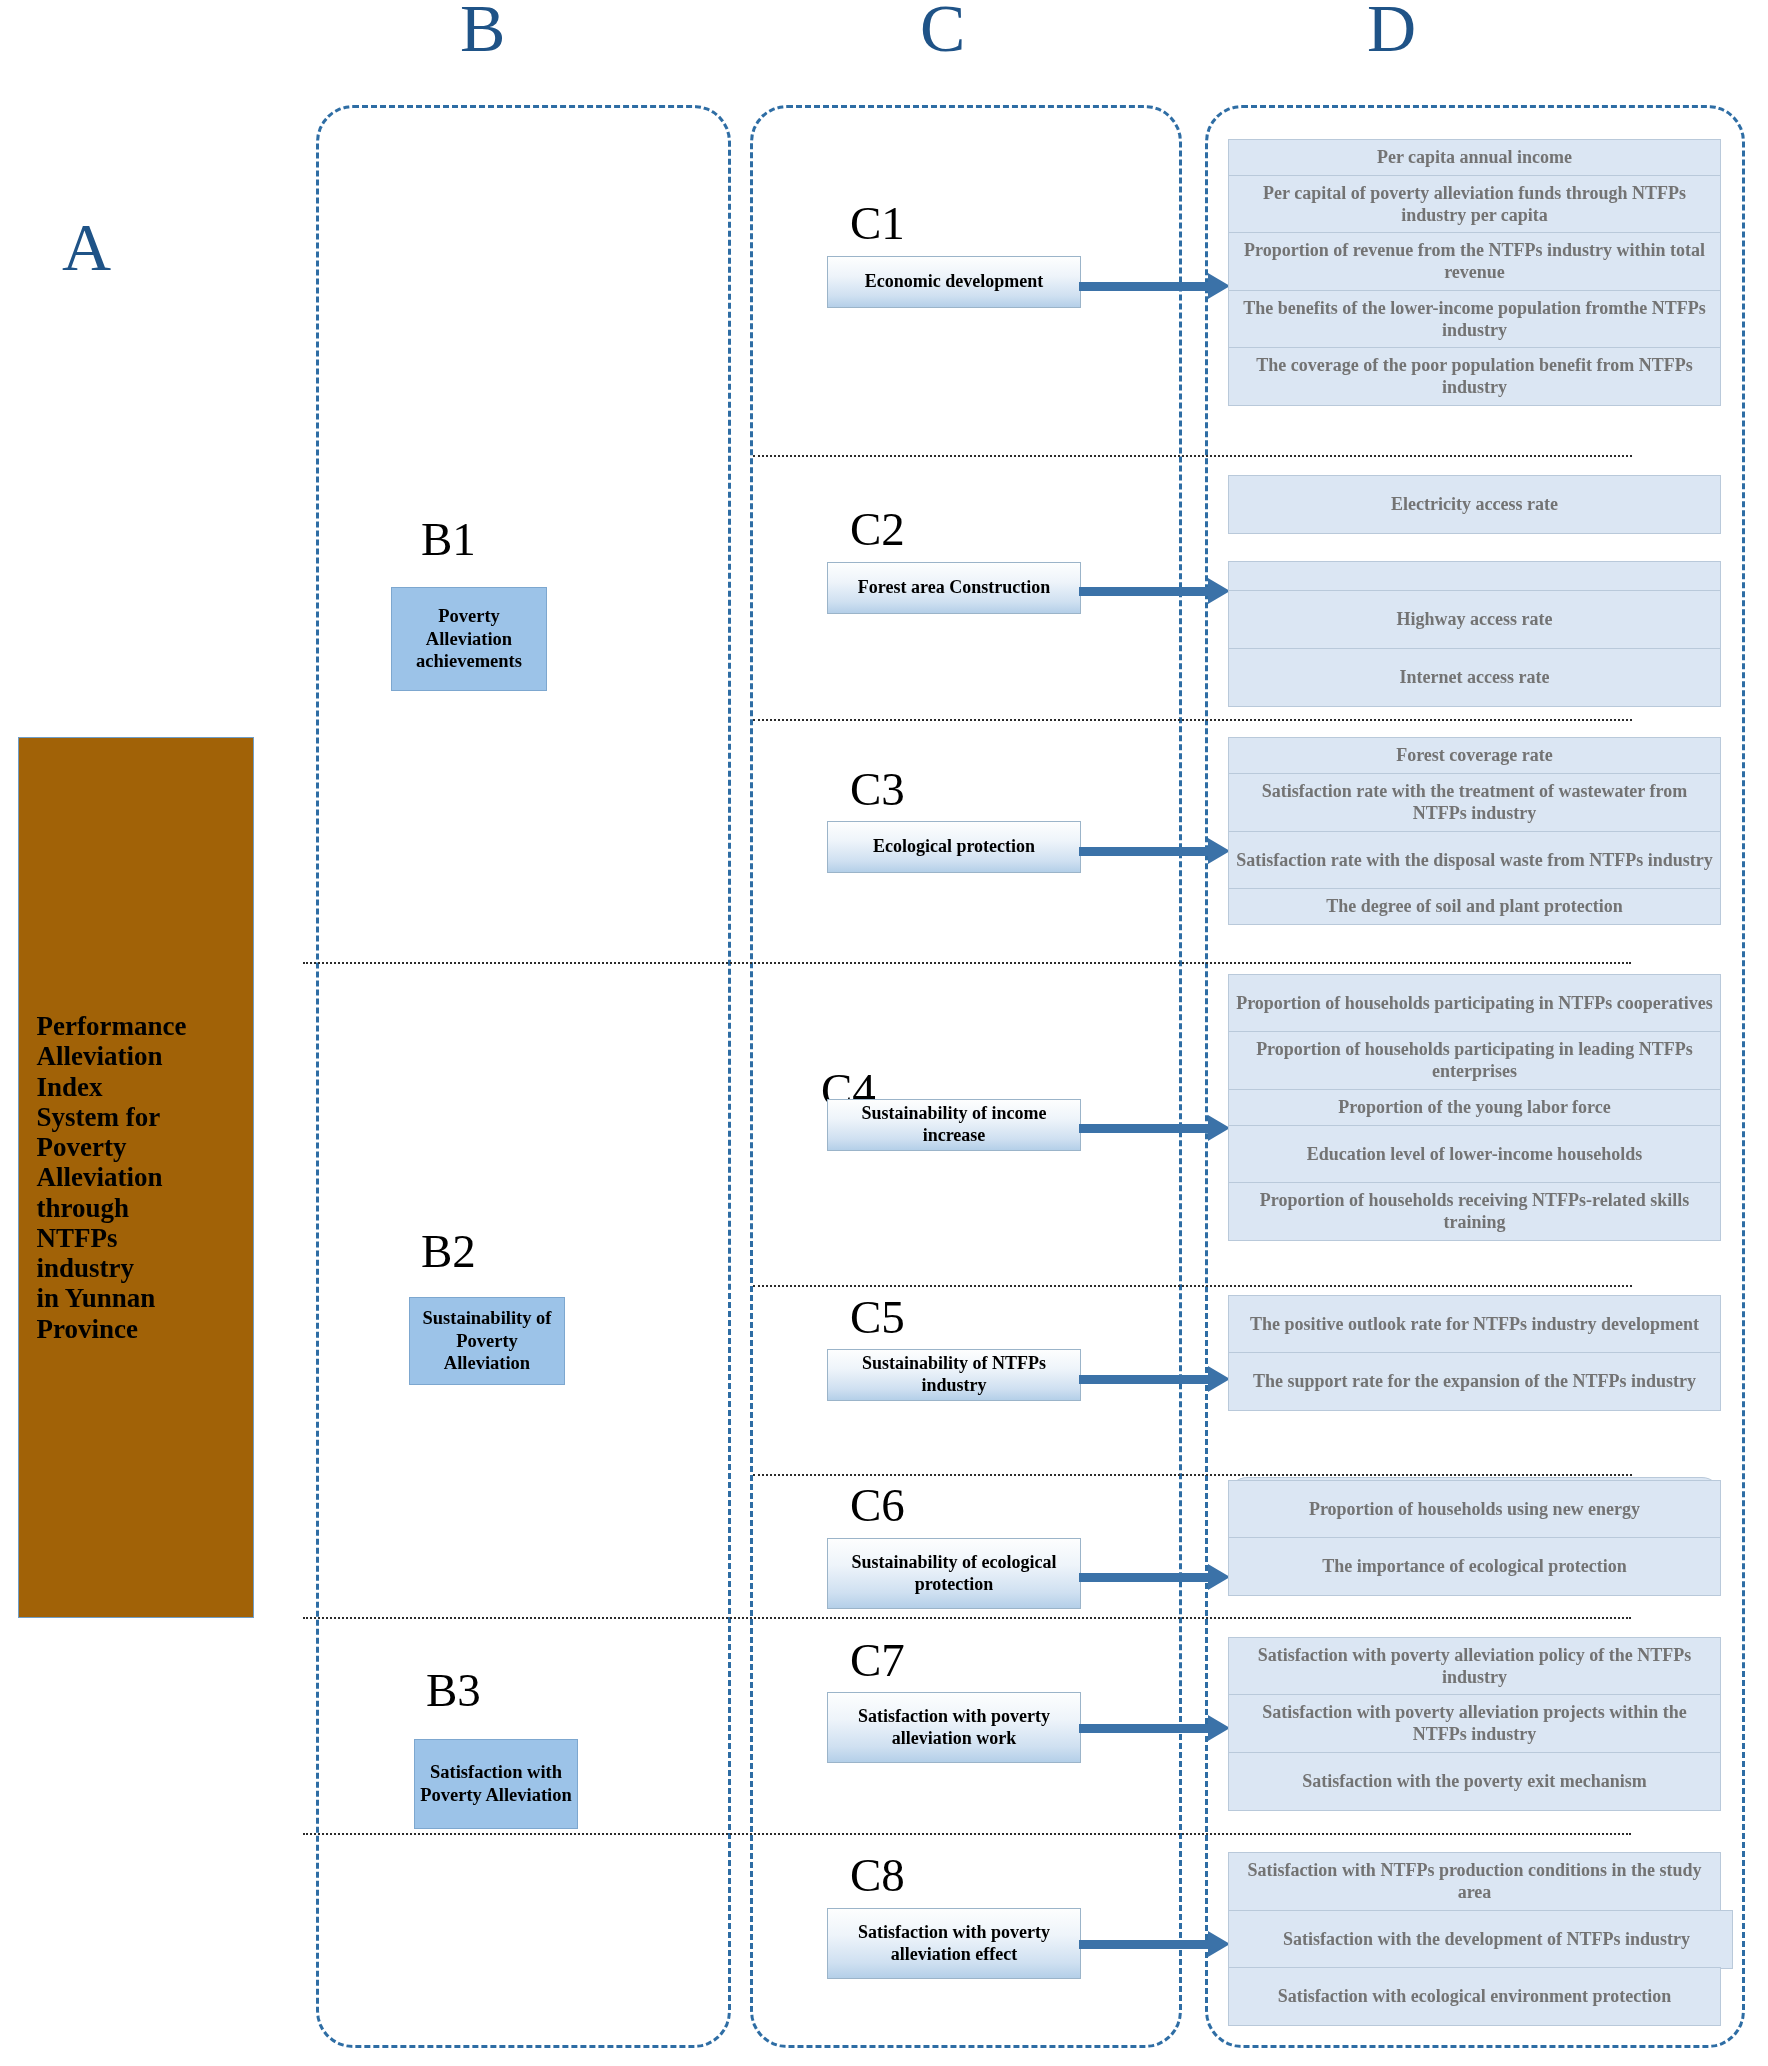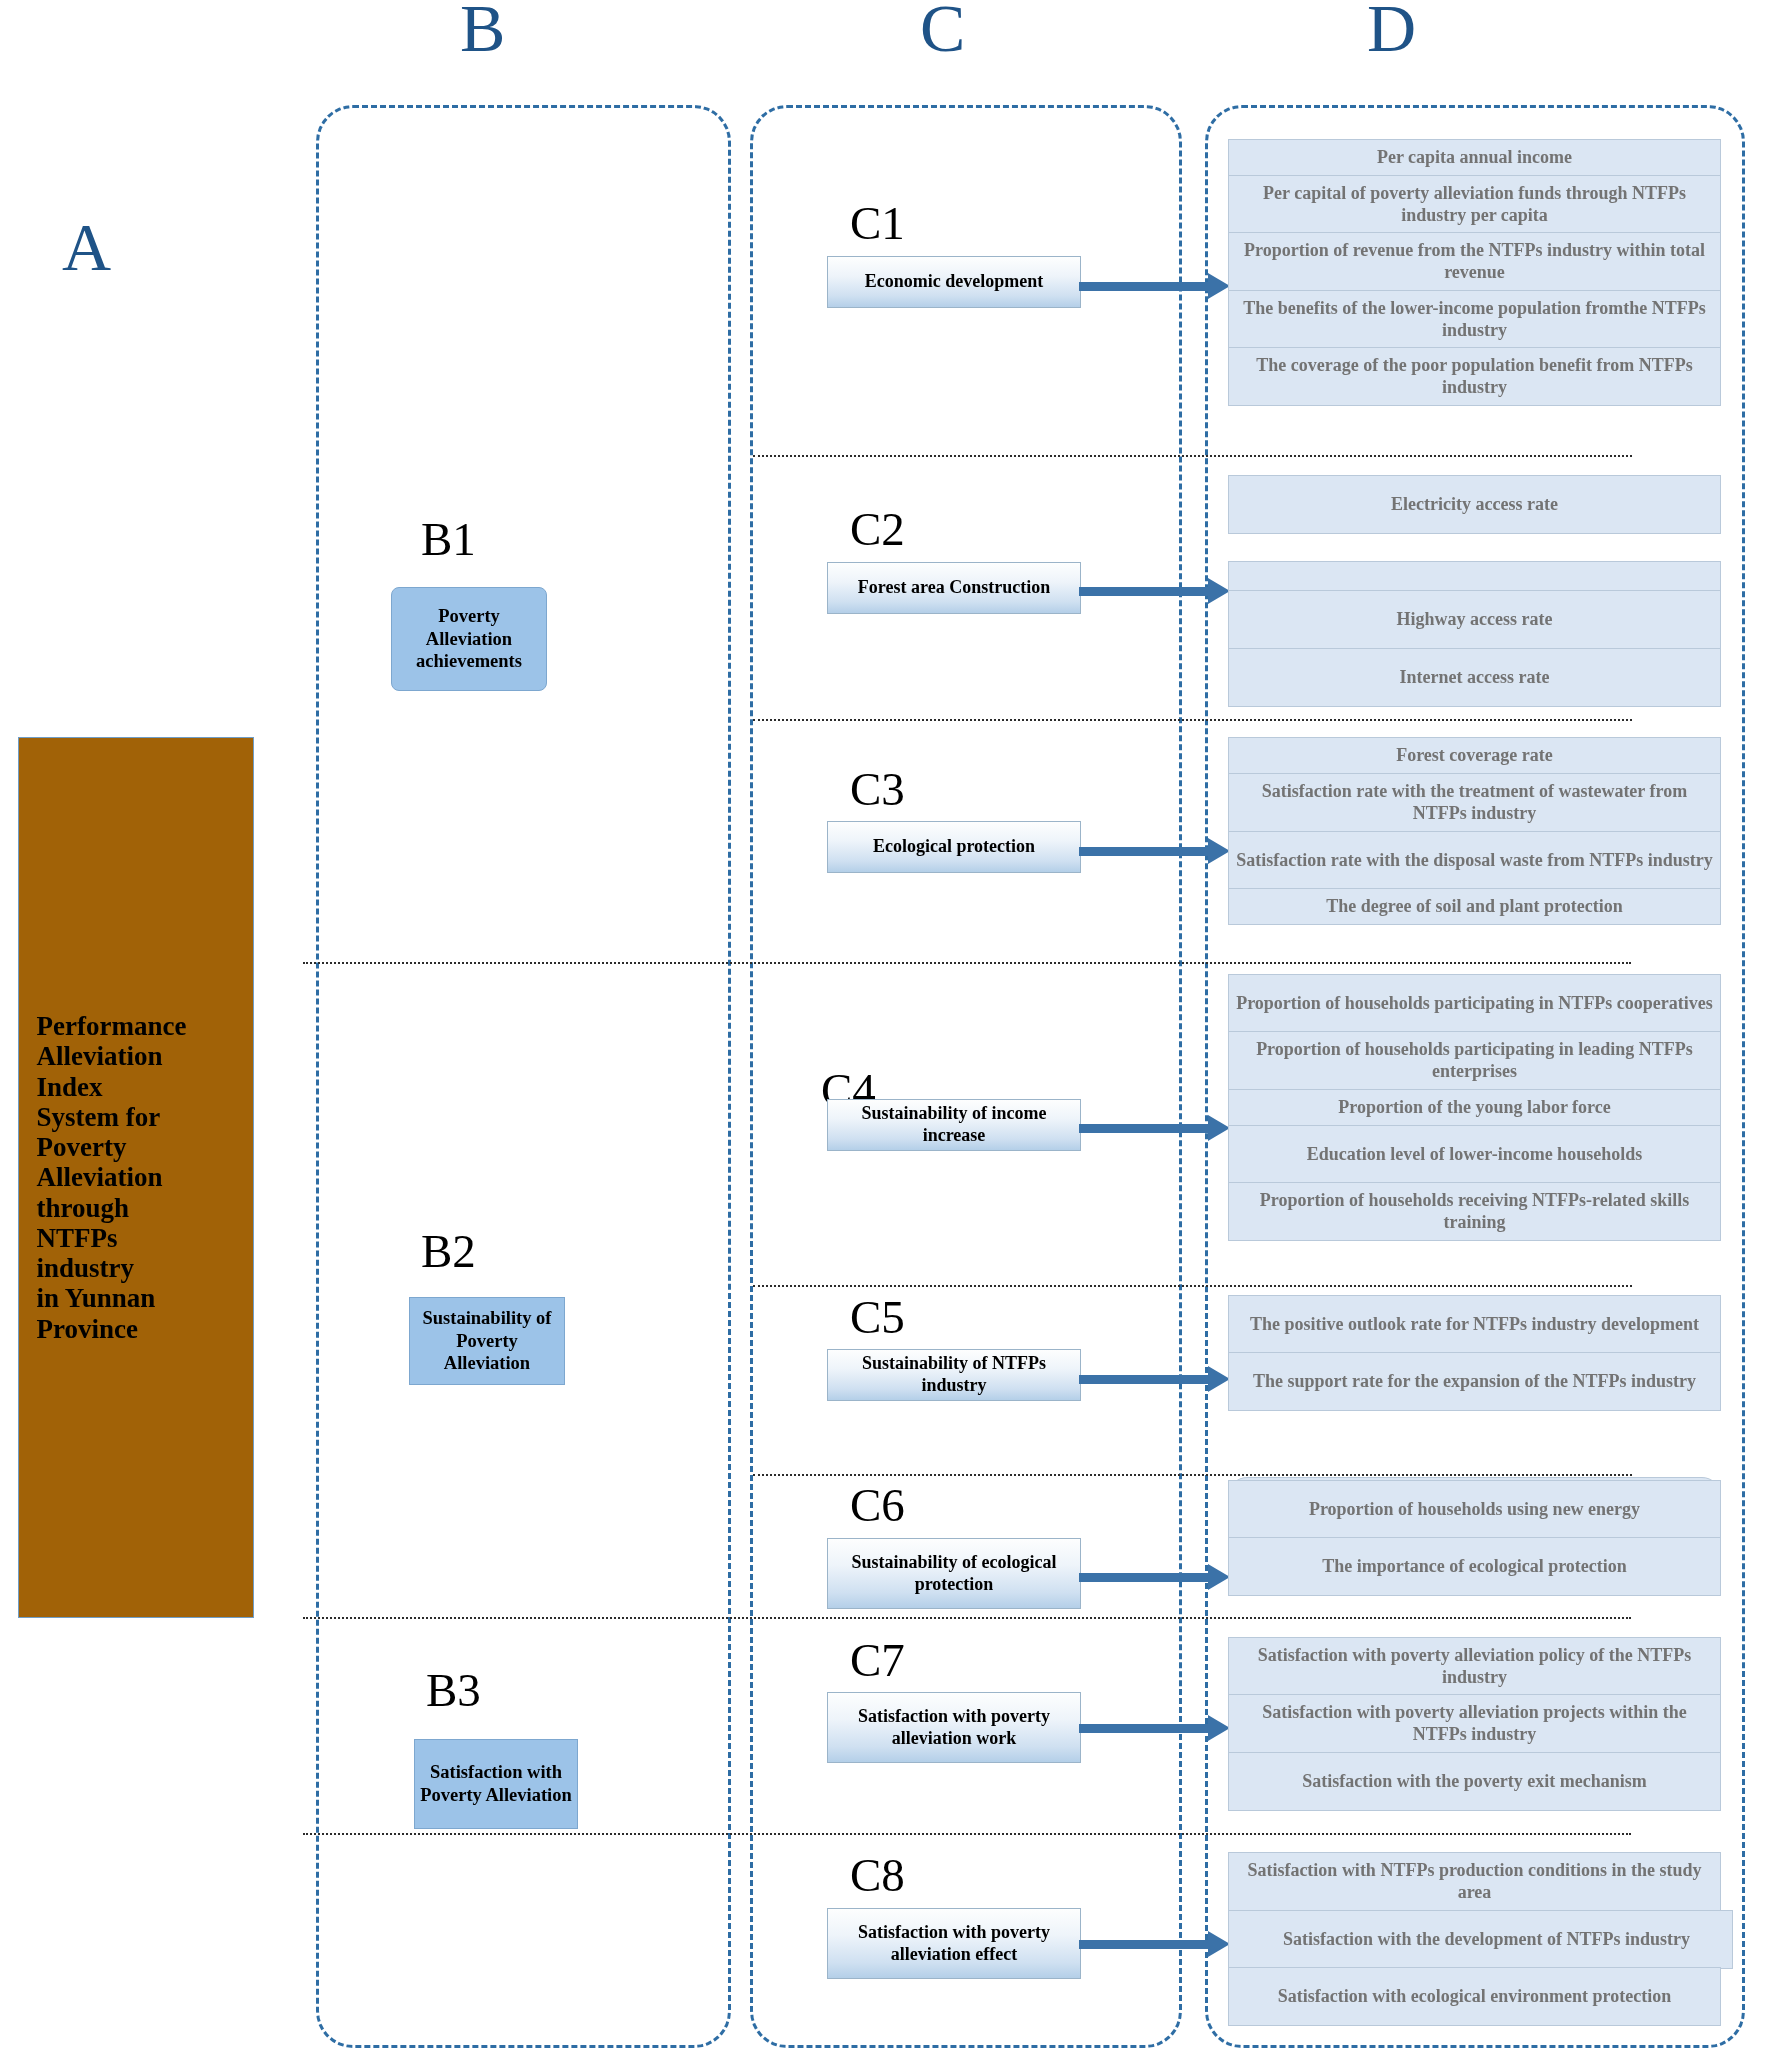--- a/index.html
+++ b/index.html
@@ -73,21 +73,21 @@
       <div>Alleviation</div>
       <div>through</div>
       <div>NTFPs</div>
       <div>industry</div>
       <div>in Yunnan</div>
       <div>Province</div>
     </div>
   </div>
 
   <div class="tag" style="left:421px;top:516px;">B1</div>
-  <div class="b-box" style="left:391px;top:587px;width:154px;height:102px;border-radius:8px;">
+  <div class="b-box" style="left:391px;top:587px;width:154px;height:102px;">
     <span>Poverty Alleviation achievements</span>
   </div>
 
   <div class="tag" style="left:421px;top:1228px;">B2</div>
   <div class="b-box" style="left:409px;top:1297px;width:154px;height:86px;">
     <span>Sustainability of Poverty Alleviation</span>
   </div>
 
   <div class="tag" style="left:426px;top:1667px;">B3</div>
   <div class="b-box" style="left:414px;top:1739px;width:162px;height:88px;">

